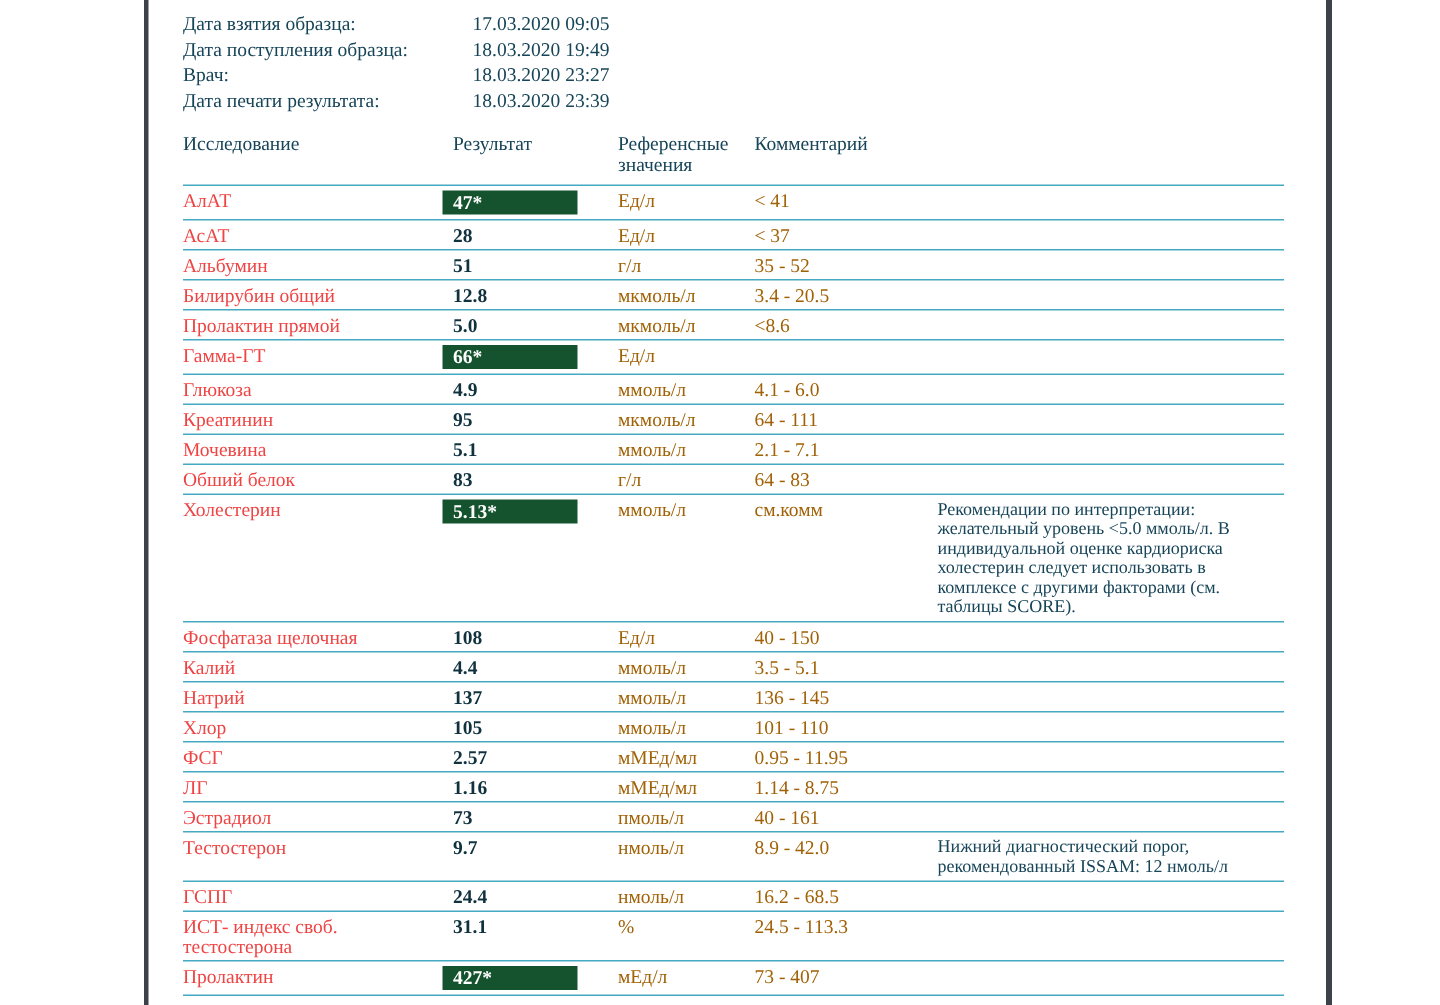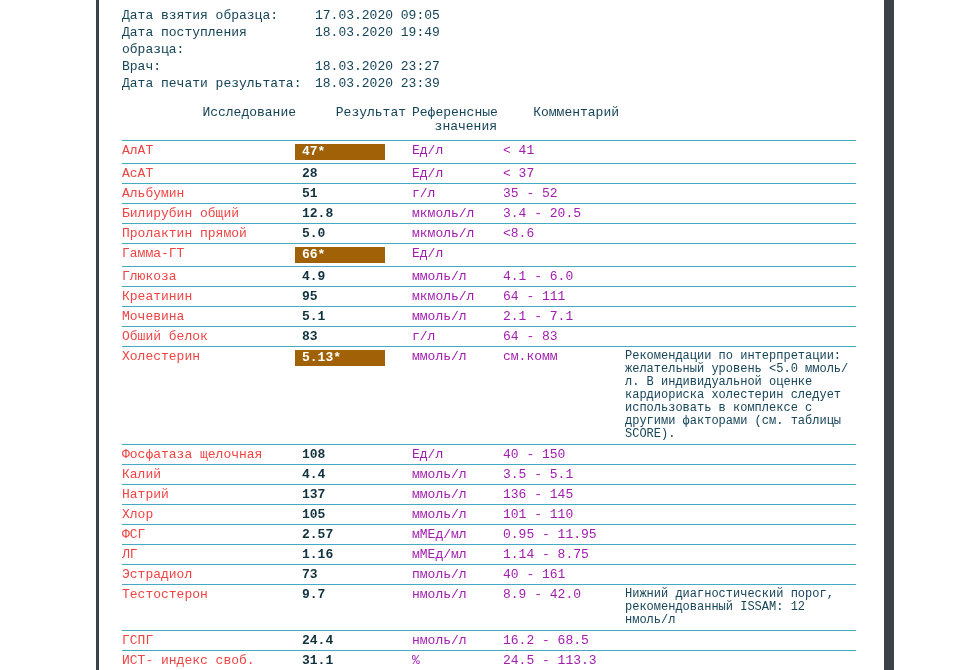--- a/index.html
+++ b/index.html
@@ -1,45 +1,45 @@
 <!DOCTYPE html>
 <html><head>
 <meta charset="utf-8">
 <style>
   html,body { margin:0; padding:0; background:#ffffff; }
   .page {
-    position:relative; width:960px; height:670px; overflow:hidden;
-    background:#ffffff; font-family:Liberation Mono, monospace;
+    position:relative; width:888px; height:670px; overflow:hidden;
+    background:#ffffff; font-family:Liberation Serif, serif;
   }
   .edge-left  { position:absolute; left:96px;  top:0; width:3px;  height:670px; background:#3d4248; }
   .edge-right { position:absolute; left:884px; top:0; width:10px; height:670px; background:#3d4248; }
 
   .content { position:absolute; left:122px; top:7px; width:734px; color:#164458; font-size:13px; }
 
   .meta-row   { display:flex; line-height:17px; }
   .meta-label { width:193px; flex:0 0 193px; }
   .meta-value { }
 
   .lab-table { margin-top:12px; }
   .trow, .thead {
     display:grid;
     grid-template-columns:180px 110px 91px 122px 231px;
   }
   .thead { border-bottom:1px solid #44a9c2; }
-  .thead > div { padding:2px 6px 6px 0; line-height:14px;text-align:right; }
+  .thead > div { padding:2px 6px 6px 0; line-height:14px; }
   .trow  { border-bottom:1px solid #44a9c2; }
   .trow > div { padding:3px 6px 3px 0; line-height:13px; }
 
   .cell-test    { color:#ef4444; }
   .cell-result  { font-weight:bold; color:#10323f; }
   .cell-result .flag {
-    display:inline-block; background:#a16207; color:#ffffff;
+    display:inline-block; background:#14532d; color:#ffffff;
     margin-left:-7px; padding:1px 6px 2px 7px; min-width:77px;
   }
-  .cell-units, .cell-ref { color:#a21caf; }
+  .cell-units, .cell-ref { color:#a16207; }
   .cell-comment { font-size:12px; line-height:13px; color:#164458; padding-top:4px; }
 
   .footnote { margin-top:5px; line-height:15px; }
 </style>
 </head>
 <body>
 
 <div class="page">
   <div class="edge-left"></div>
   <div class="edge-right"></div>

